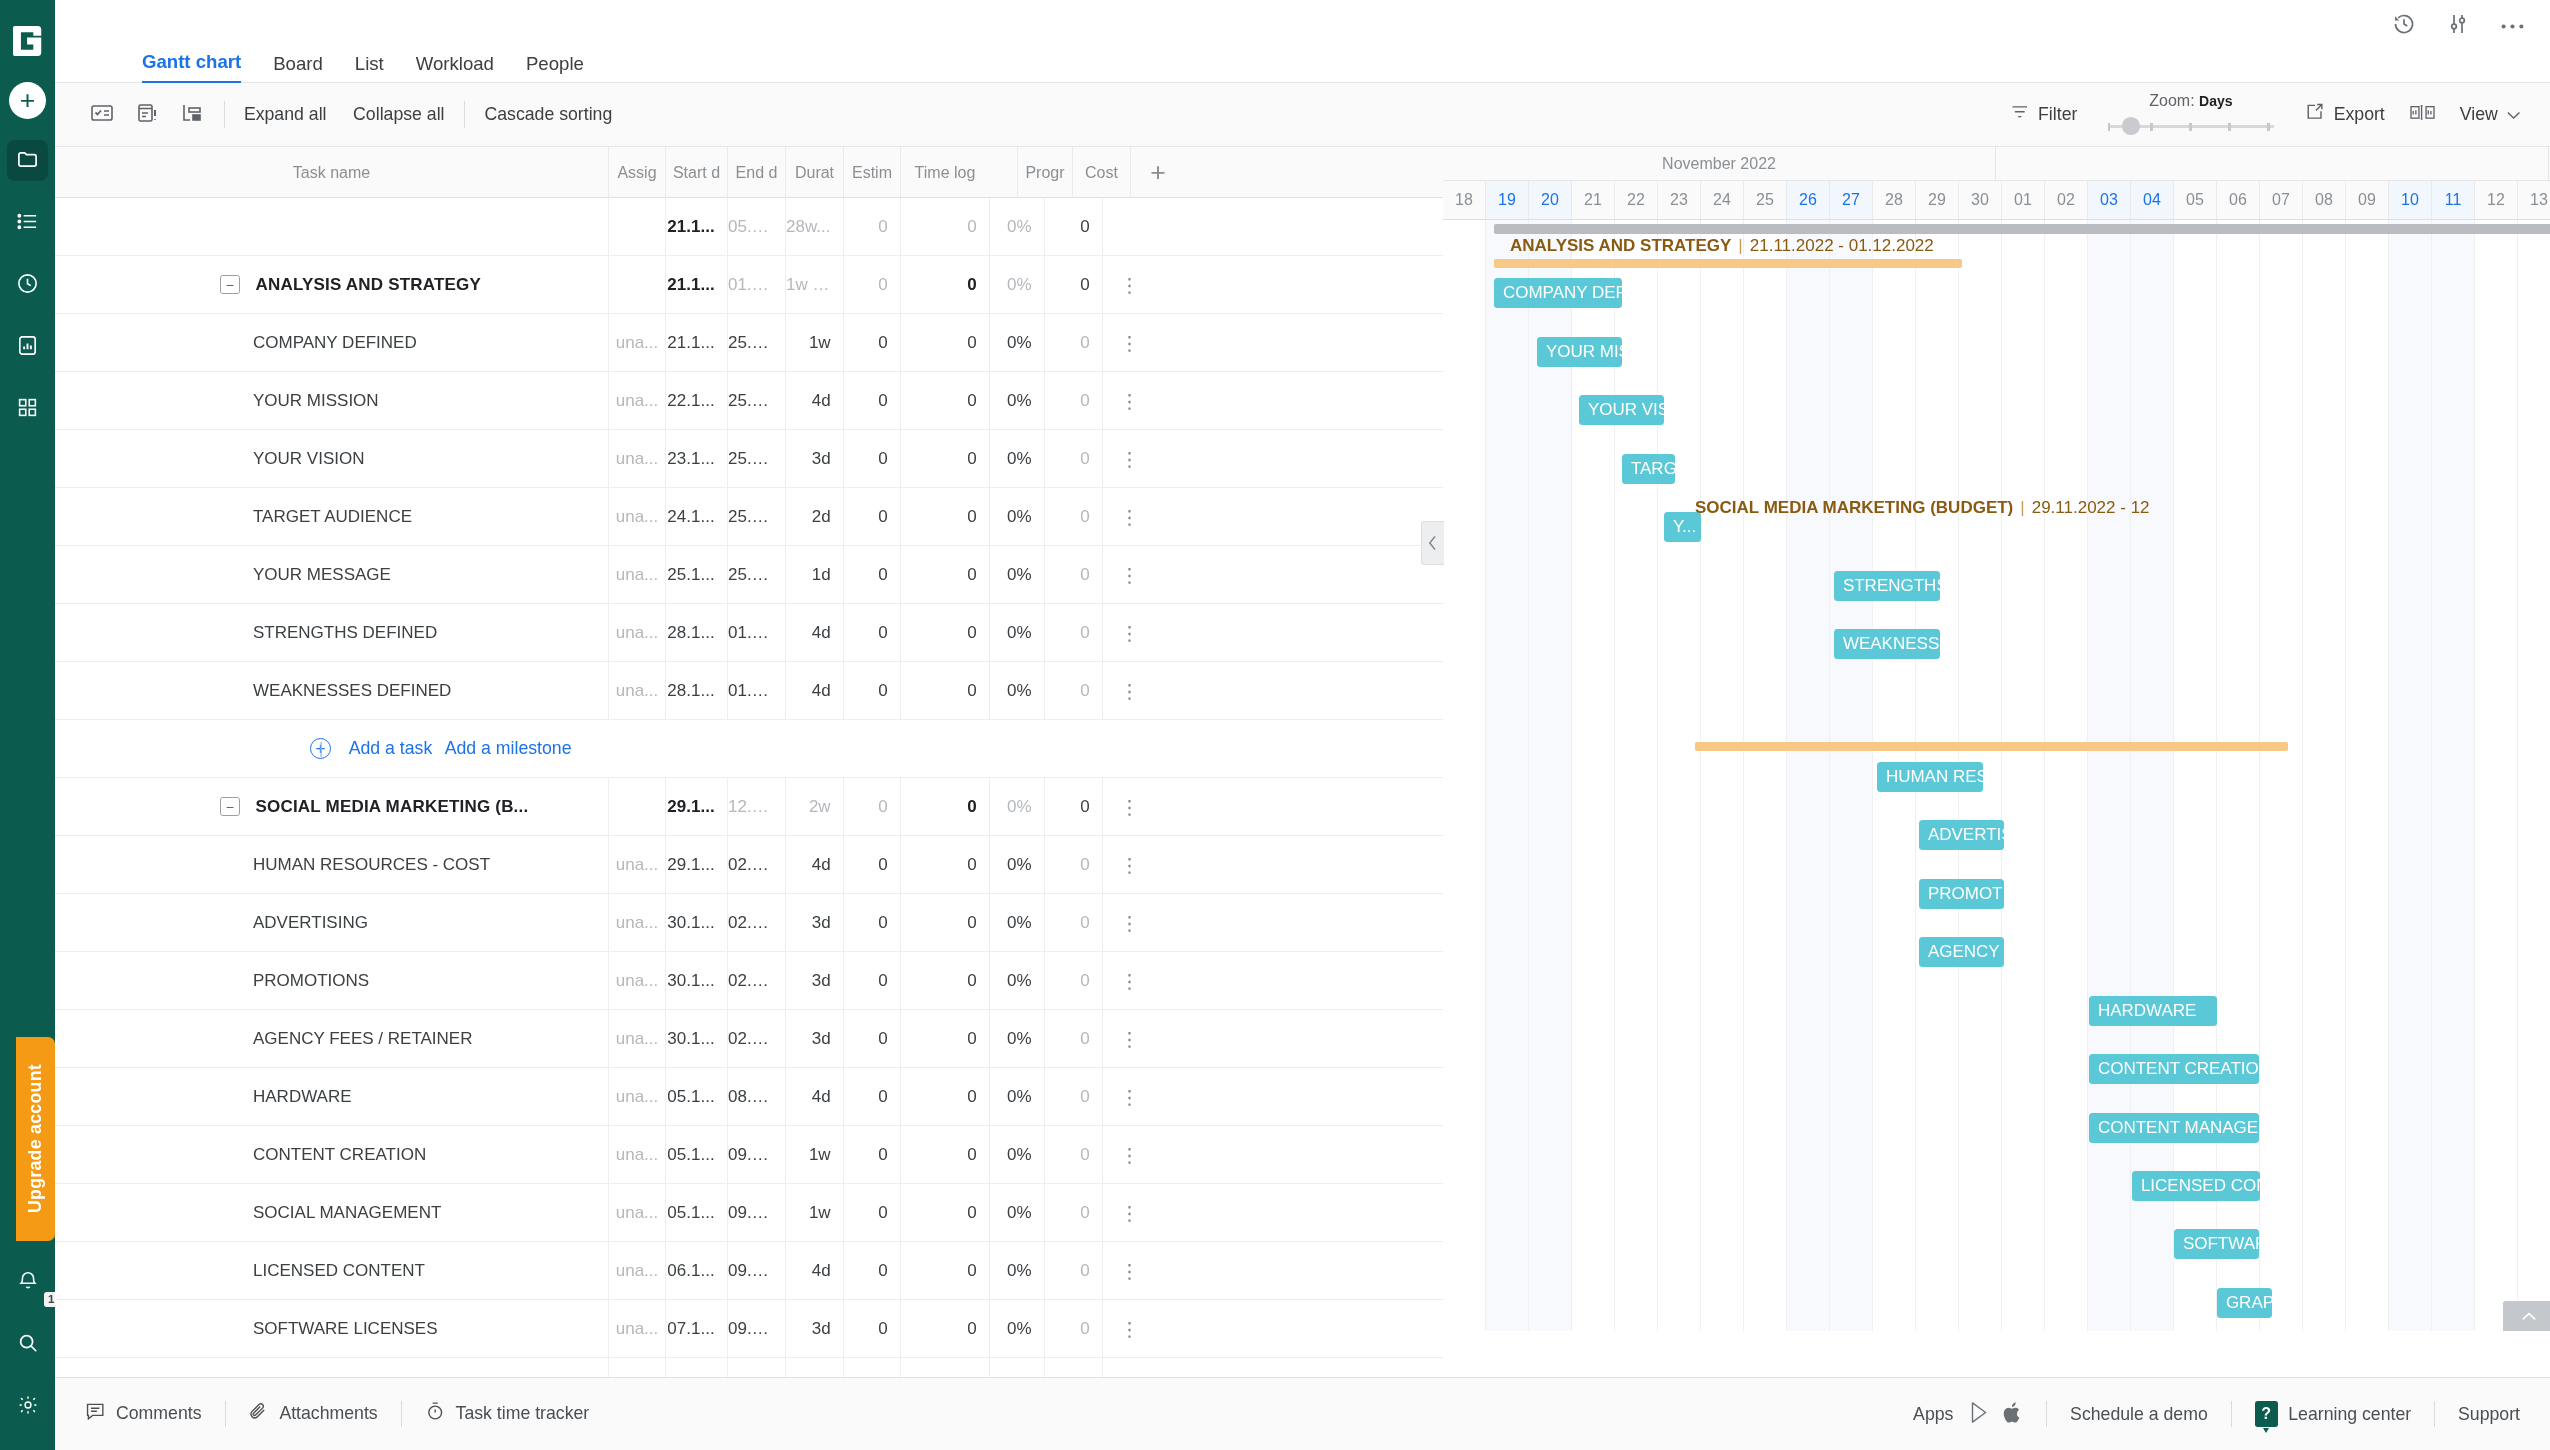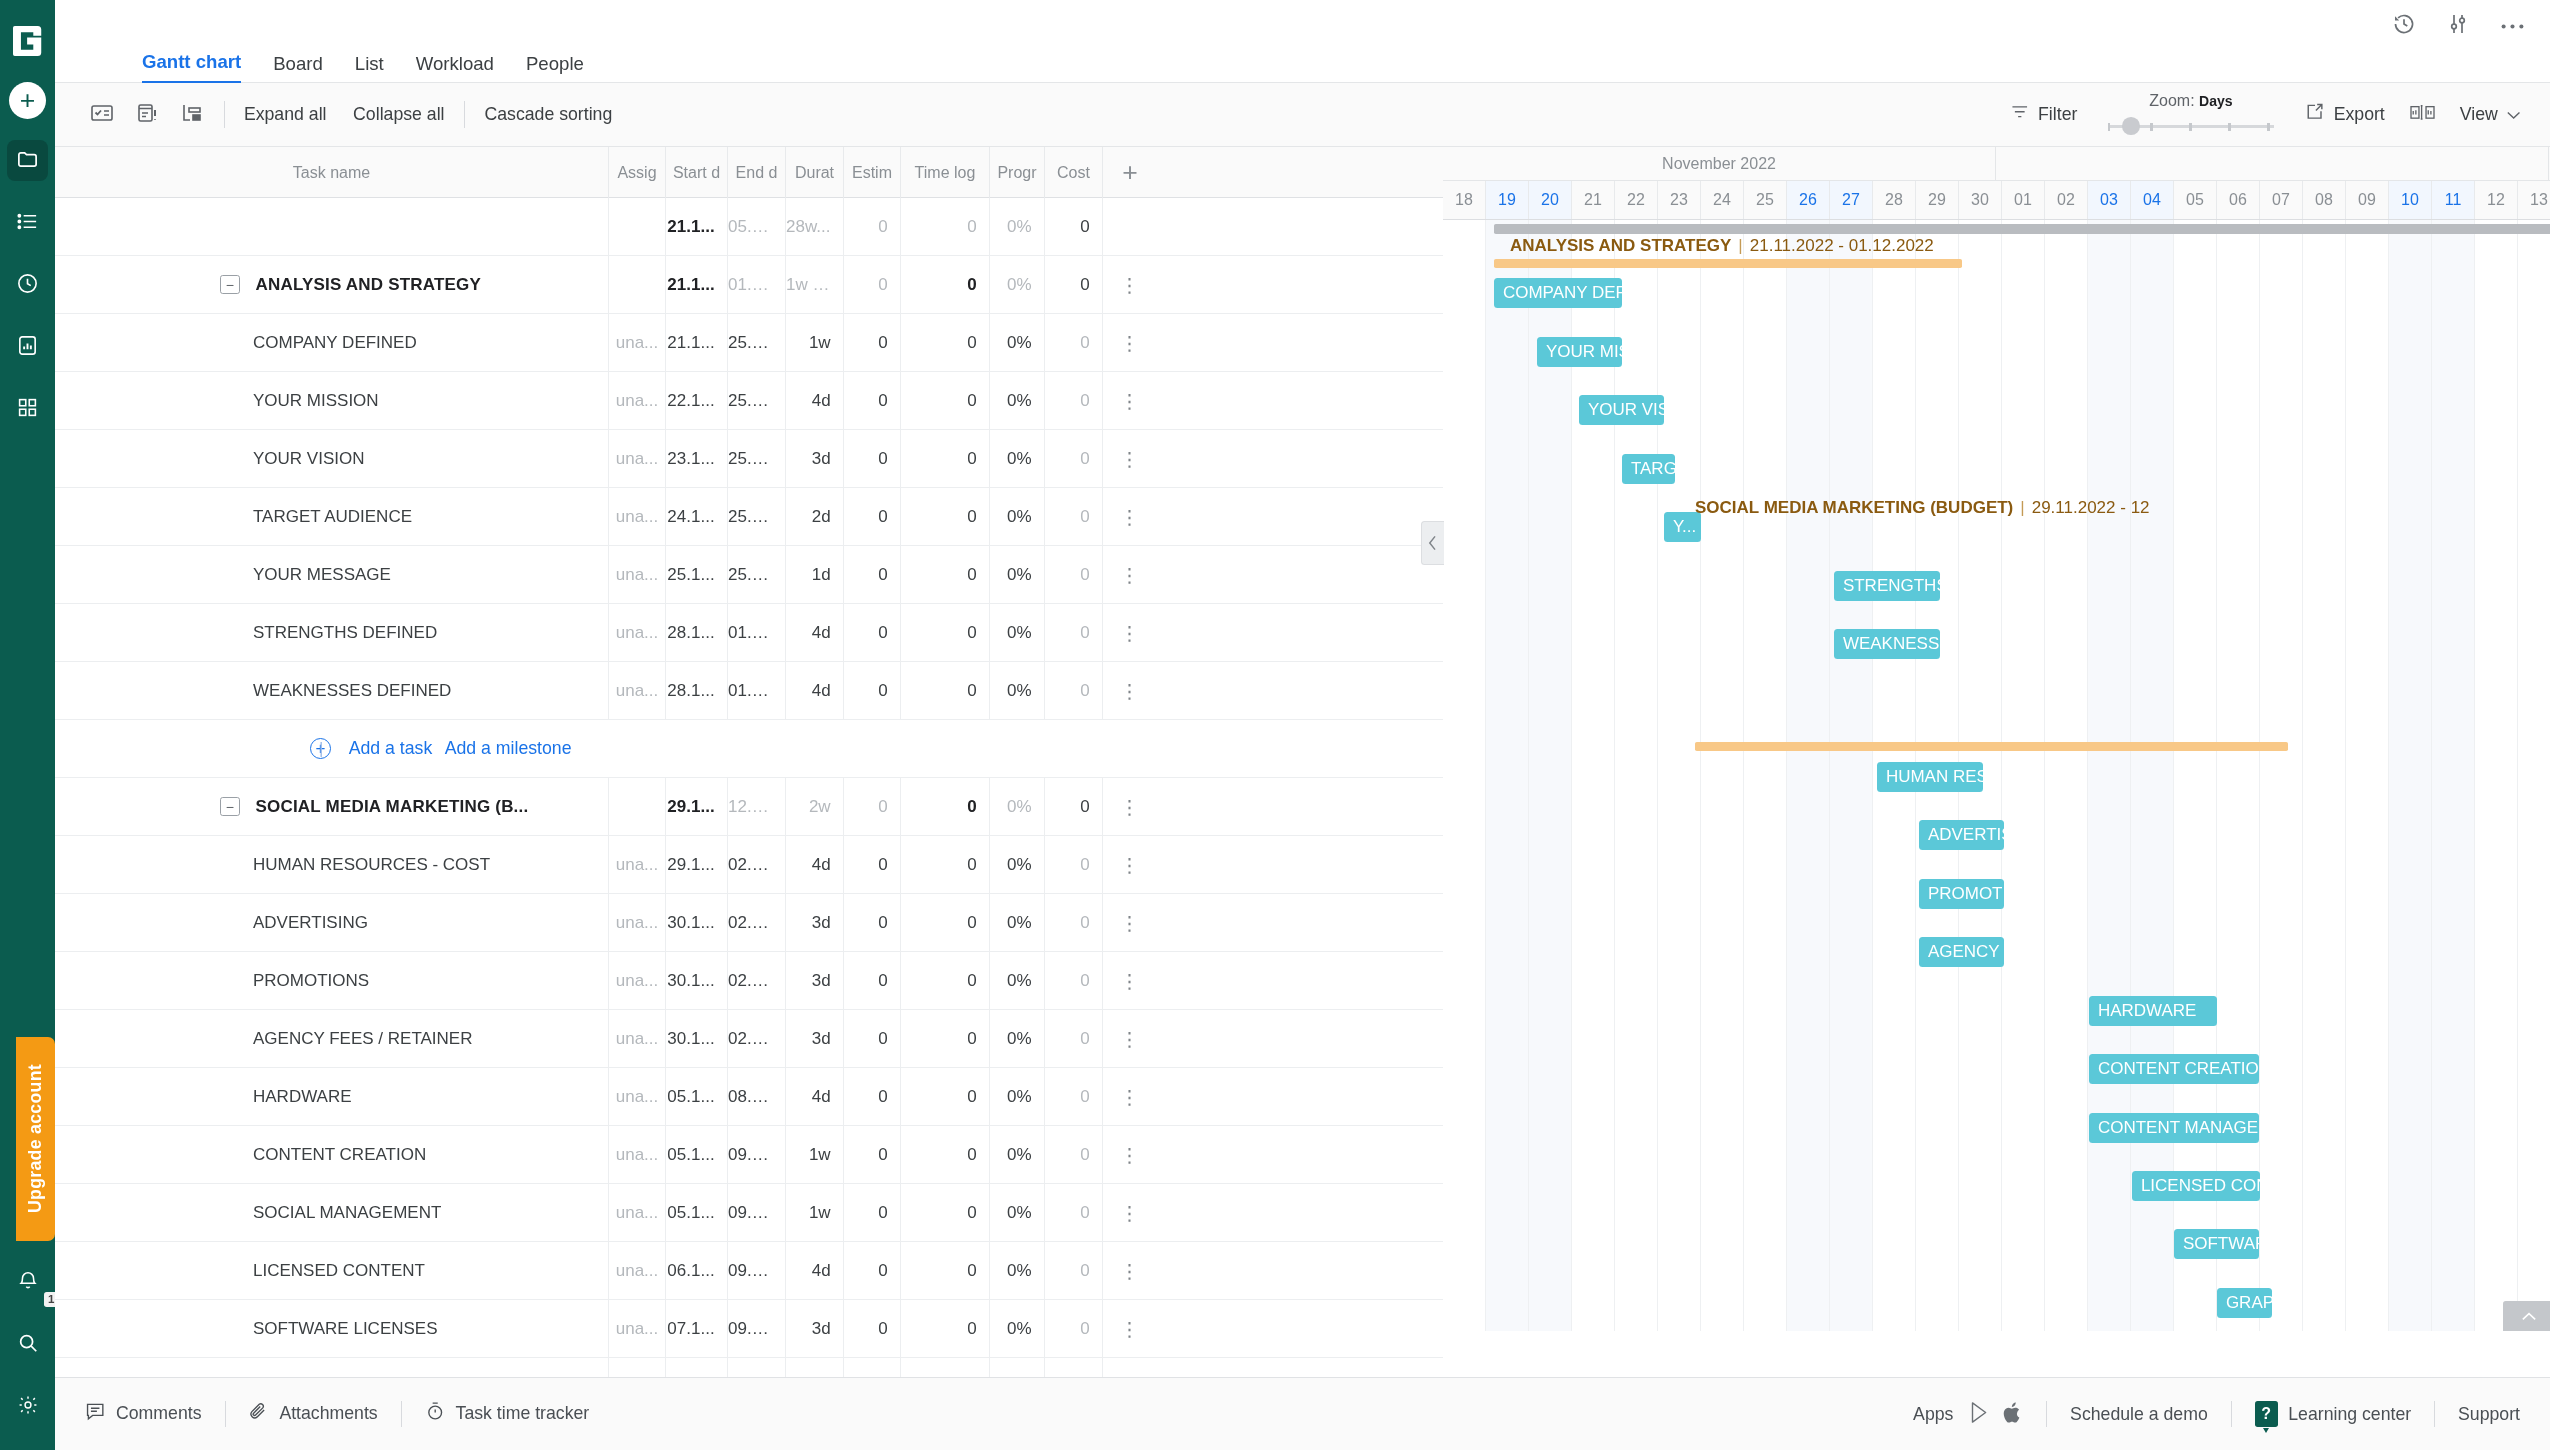--- a/index.html
+++ b/index.html
@@ -424,21 +424,21 @@
   </div>
 
   <div class="grid-head">
       <div class="gh-cell" style="width: 553px;">Task name</div>
       <div class="gh-cell" style="width: 57px;">Assig</div>
       <div class="gh-cell" style="width: 62px;">Start d</div>
       <div class="gh-cell" style="width: 58px;">End d</div>
       <div class="gh-cell" style="width: 58px;">Durat</div>
       <div class="gh-cell" style="width: 57px;">Estim</div>
       <div class="gh-cell" style="width: 89px;">Time log</div>
-      <div class="gh-cell" style="width: 55px;">Progr</div>
+      <div class="gh-cell" style="width: 55px; margin-left: 28px;">Progr</div>
       <div class="gh-cell" style="width: 58px;">Cost</div>
       <div class="gh-cell" style="width: 55px; font-size: 26.6px; color: rgb(138, 143, 148);">+</div>
     </div>
 
   <div class="table">
       <div class="row">
         <div class="c-name indent1">
           <span class="txt"></span>
         </div>
         <div class="cell mid" style="width: 57px;"></div>

